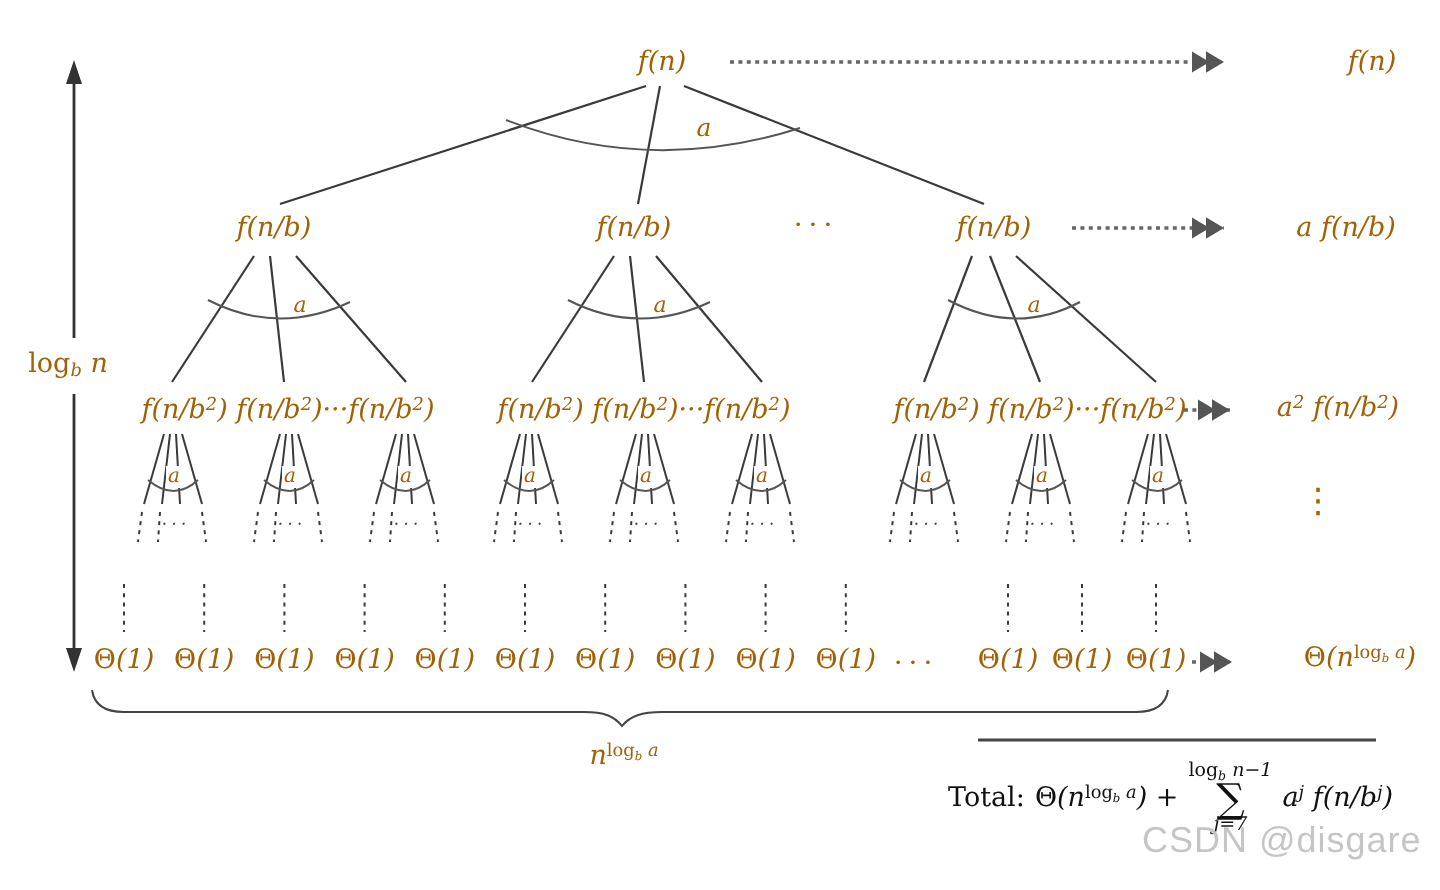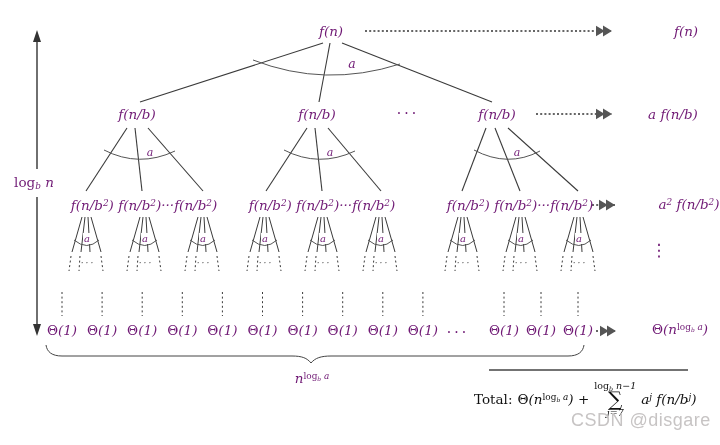--- a/index.html
+++ b/index.html
@@ -1,20 +1,20 @@
 <!DOCTYPE html>
 <html><head>
 <meta charset="utf-8">
 <style>
   html,body{margin:0;padding:0;background:#fff;}
   #stage{position:relative;width:720px;height:445px;background:#fff;overflow:hidden;
          font-family:"DejaVu Serif",serif;color:#161616;}
   svg{position:absolute;left:0;top:0;}
   .lbl{position:absolute;transform:translateX(-50%);white-space:nowrap;
-       font:italic 13.5px "DejaVu Serif",serif;color:#701a75;}
+       font:italic 13.5px "DejaVu Serif",serif;color:#a16207;}
   .lbl .up{font-style:normal;}
   .lbl sup,.total-row sup{font-size:66%;font-style:italic;position:relative;top:-0.45em;vertical-align:baseline;line-height:0;}
   .lbl sub,.total-row sub{font-size:66%;font-style:italic;position:relative;top:0.28em;vertical-align:baseline;line-height:0;}
   .root-a{font-size:12.5px;}
   .branch-a{font-size:11px;}
   .fan-a{font-size:10px;background:#fff;padding:0 1px;}
   .fan-dots{font-size:9px;letter-spacing:2px;color:#444;}
   .hdots{font-size:14px;letter-spacing:3px;font-style:normal;}
   .vdots{font-size:17px;font-style:normal;}
   .total-row{position:absolute;left:474px;top:381px;display:flex;align-items:center;gap:5px;
@@ -225,21 +225,21 @@
 
   <div class="lbl root-a" style="left:352px;top:56px">a</div>
   <div class="lbl branch-a" style="left:150px;top:146px">a</div>
   <div class="lbl branch-a" style="left:330px;top:146px">a</div>
   <div class="lbl branch-a" style="left:517px;top:146px">a</div>
 
   <div class="lbl" style="left:34px;top:174px"><span class="up">log</span><sub>b</sub> n</div>
 
   <div class="lbl" style="left:686px;top:23px">f(n)</div>
   <div class="lbl" style="left:673px;top:106px">a f(n/b)</div>
-  <div class="lbl" style="left:689px;top:196px">a<sup>2</sup> f(n/b<sup>2</sup>)</div>
+  <div class="lbl" style="left:669px;top:196px">a<sup>2</sup> f(n/b<sup>2</sup>)</div>
   <div class="lbl vdots" style="left:659px;top:240px">⋮</div>
   <div class="lbl" style="left:680px;top:321px"><span class="up">Θ</span>(n<sup><span class="up">log</span><sub>b</sub> a</sup>)</div>
 
   <div class="lbl hdots" style="left:458px;top:324px">···</div>
   <div class="lbl" style="left:312px;top:370px">n<sup><span class="up">log</span><sub>b</sub> a</sup></div>
 
   <div class="total-row">
     <span class="up">Total:</span>
     <span><span class="up">Θ</span>(n<sup><span class="up">log</span><sub>b</sub> a</sup>) +</span>
     <span class="sum">

